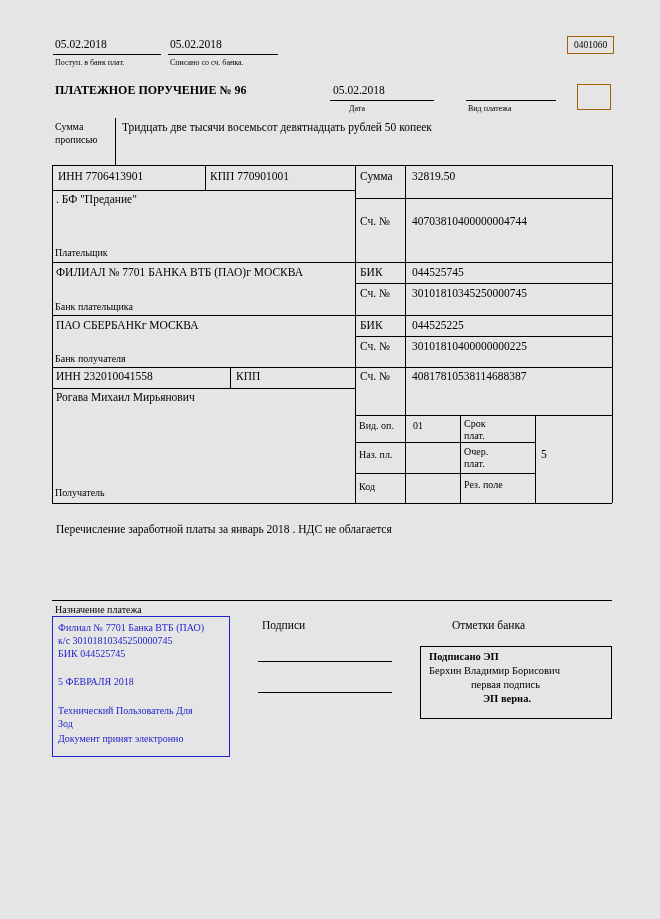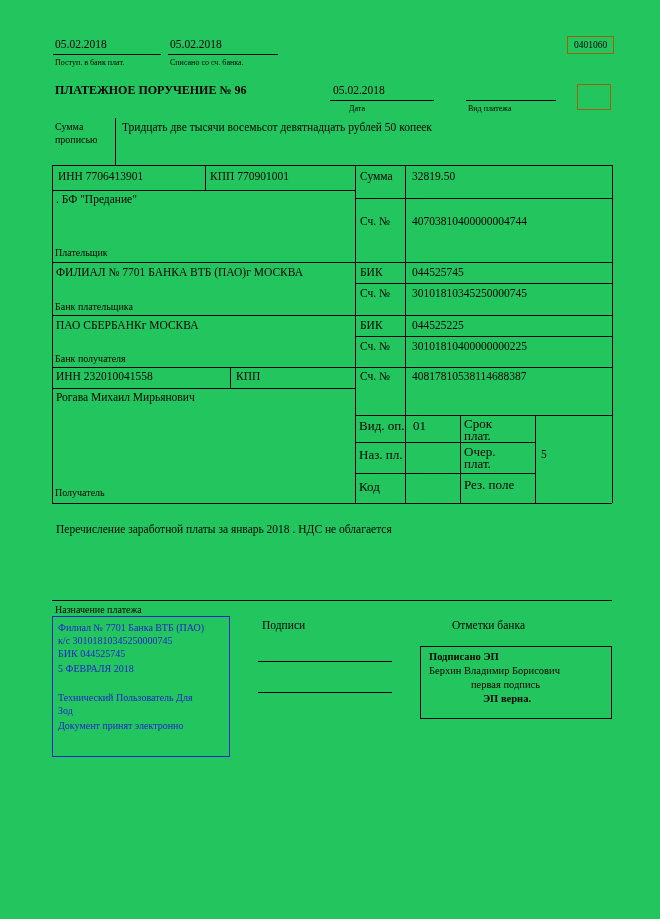--- a/index.html
+++ b/index.html
@@ -1,31 +1,31 @@
 <!DOCTYPE html>
 <html style="--stamp-blue: #2323cd; --ink: #000000;"><head>
 <meta charset="utf-8">
 <style>
   html,body{margin:0;padding:0;background:#ffffff}
-  .page{position:relative;width:660px;height:919px;background:#22c55e;
+  .page{position:relative;width:660px;height:919px;background:#e5e5e5;
         font-family:"Liberation Serif",serif;color:#000;overflow:hidden}
   .t{position:absolute;white-space:nowrap;font-size:11.5px;line-height:13px}
   .sm{font-size:8px;line-height:9px}
   .lbl{font-size:10px;line-height:11px}
-  .md{font-size:13px;line-height:12px}
+  .md{font-size:10px;line-height:12px}
   .b{font-weight:bold}
   .i{}
   .wrap{white-space:normal}
   .hl{position:absolute;height:1px;background:#000}
   .vl{position:absolute;width:1px;background:#000}
   .box{position:absolute;border:1px solid #a16207;box-sizing:border-box}
   .stamp{position:absolute;left:52px;top:616px;width:178px;height:141px;
          border:1px solid var(--stamp-blue,#2323cd);color:var(--stamp-blue,#2323cd);
          font-size:10px;line-height:13px;padding:4px 5px;box-sizing:border-box}
-  .stamp .g1{margin-top:2px}
+  .stamp .g1{margin-top:15px}
   .stamp .g2{margin-top:16px}
   .stamp .g3{margin-top:2px}
   .esign{position:absolute;left:420px;top:646px;width:192px;height:73px;border:1px solid #000;
          font-size:10.5px;line-height:14px;padding:3px 8px;box-sizing:border-box}
 </style>
 </head>
 <body>
 
 <div class="page">
 

